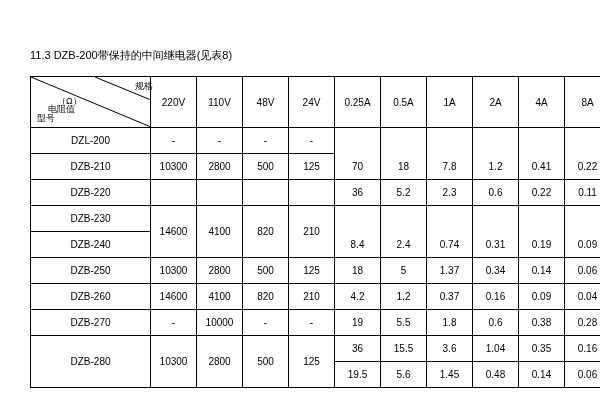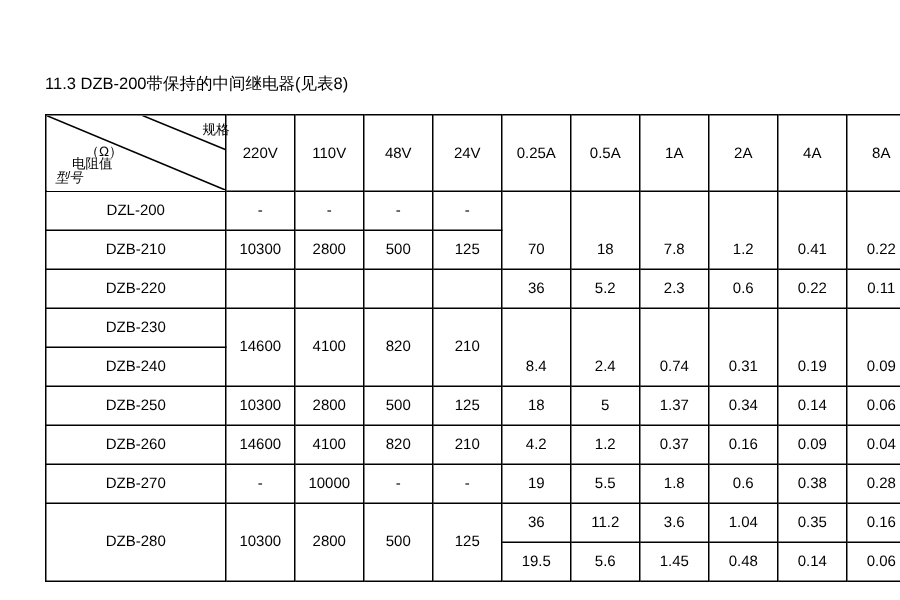--- a/index.html
+++ b/index.html
@@ -88,21 +88,20 @@
     right: 5px;
     top: 5px;
     width: 10px;
     text-align: left;
     line-height: 1.1;
   }
   .corner .lbl-model {
     left: 6px;
     bottom: 4px;
     text-align: right;
-    font-style: italic;
   }
   .model-cell {
     font-size: 10px;
   }
   .dash {
     font-size: 10px;
   }
   .noborder-top { border-top: none !important; }
   .noborder-bottom { border-bottom: none !important; }
 </style>
@@ -264,21 +263,21 @@
           <td>0.28</td>
         </tr>
 
         <tr>
           <td class="model-cell" rowspan="2">DZB-280</td>
           <td rowspan="2">10300</td>
           <td rowspan="2">2800</td>
           <td rowspan="2">500</td>
           <td rowspan="2">125</td>
           <td>36</td>
-          <td>11.2</td>
+          <td>15.5</td>
           <td>3.6</td>
           <td>1.04</td>
           <td>0.35</td>
           <td>0.16</td>
         </tr>
 
         <tr>
           <td>19.5</td>
           <td>5.6</td>
           <td>1.45</td>

